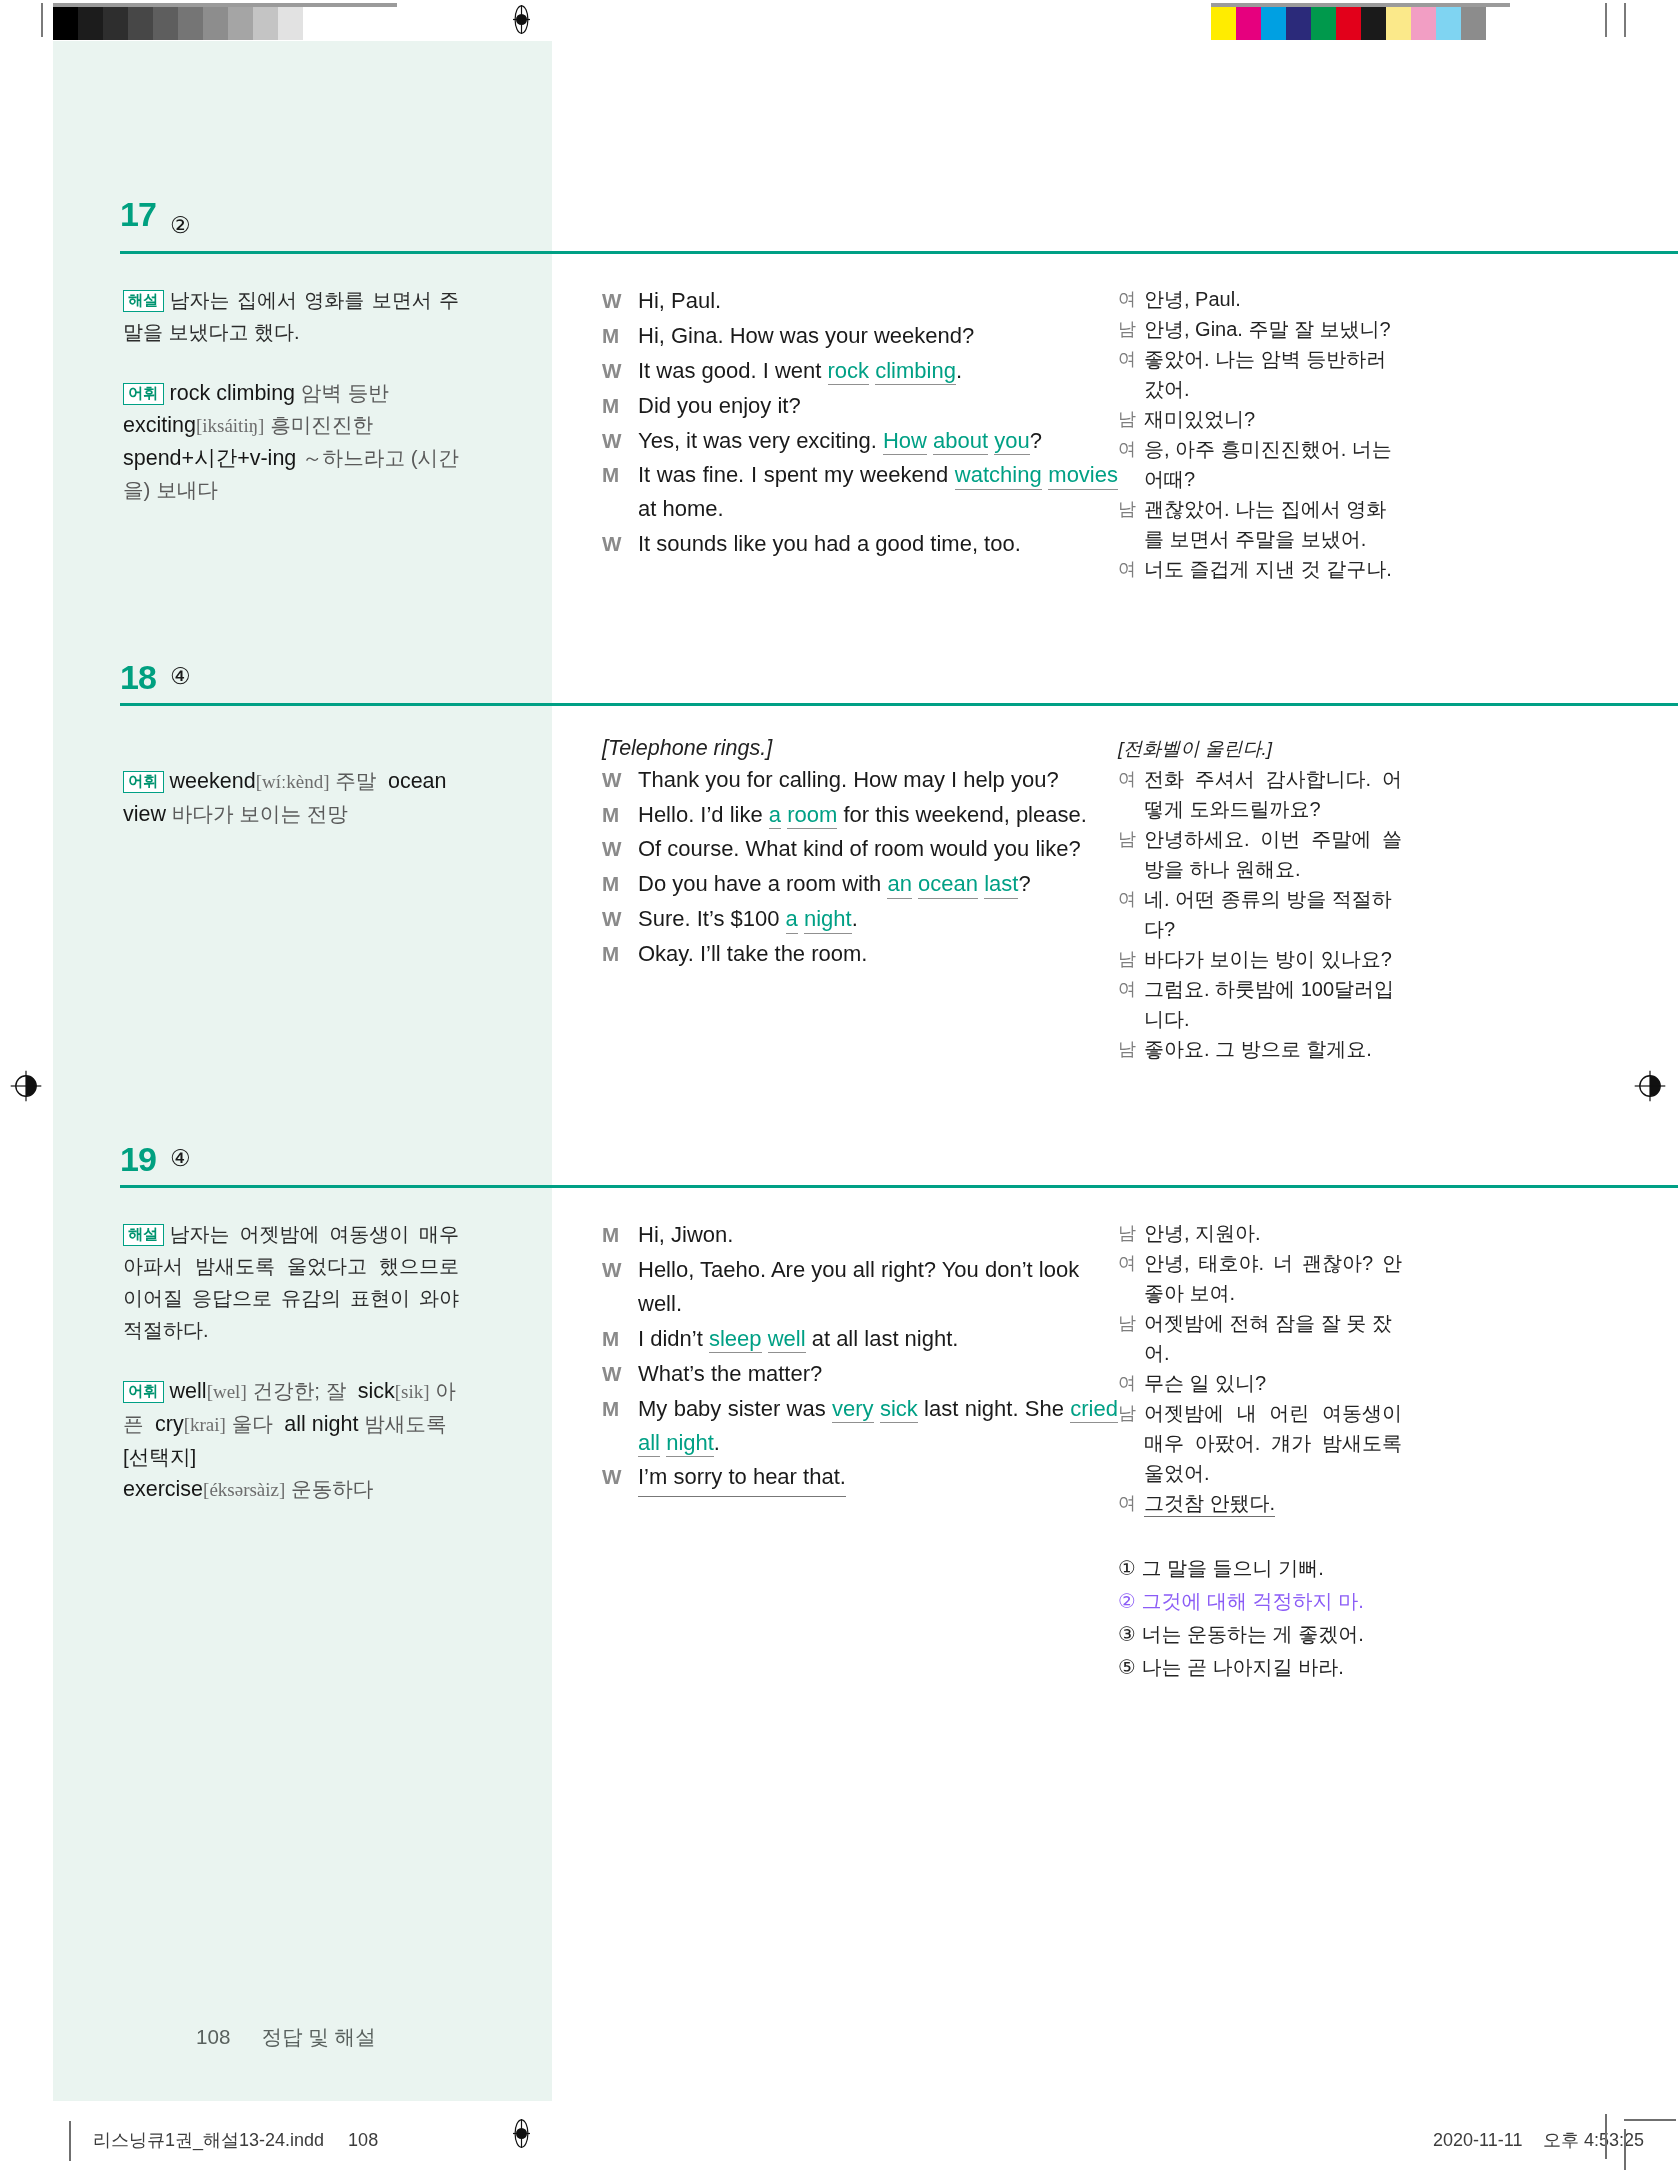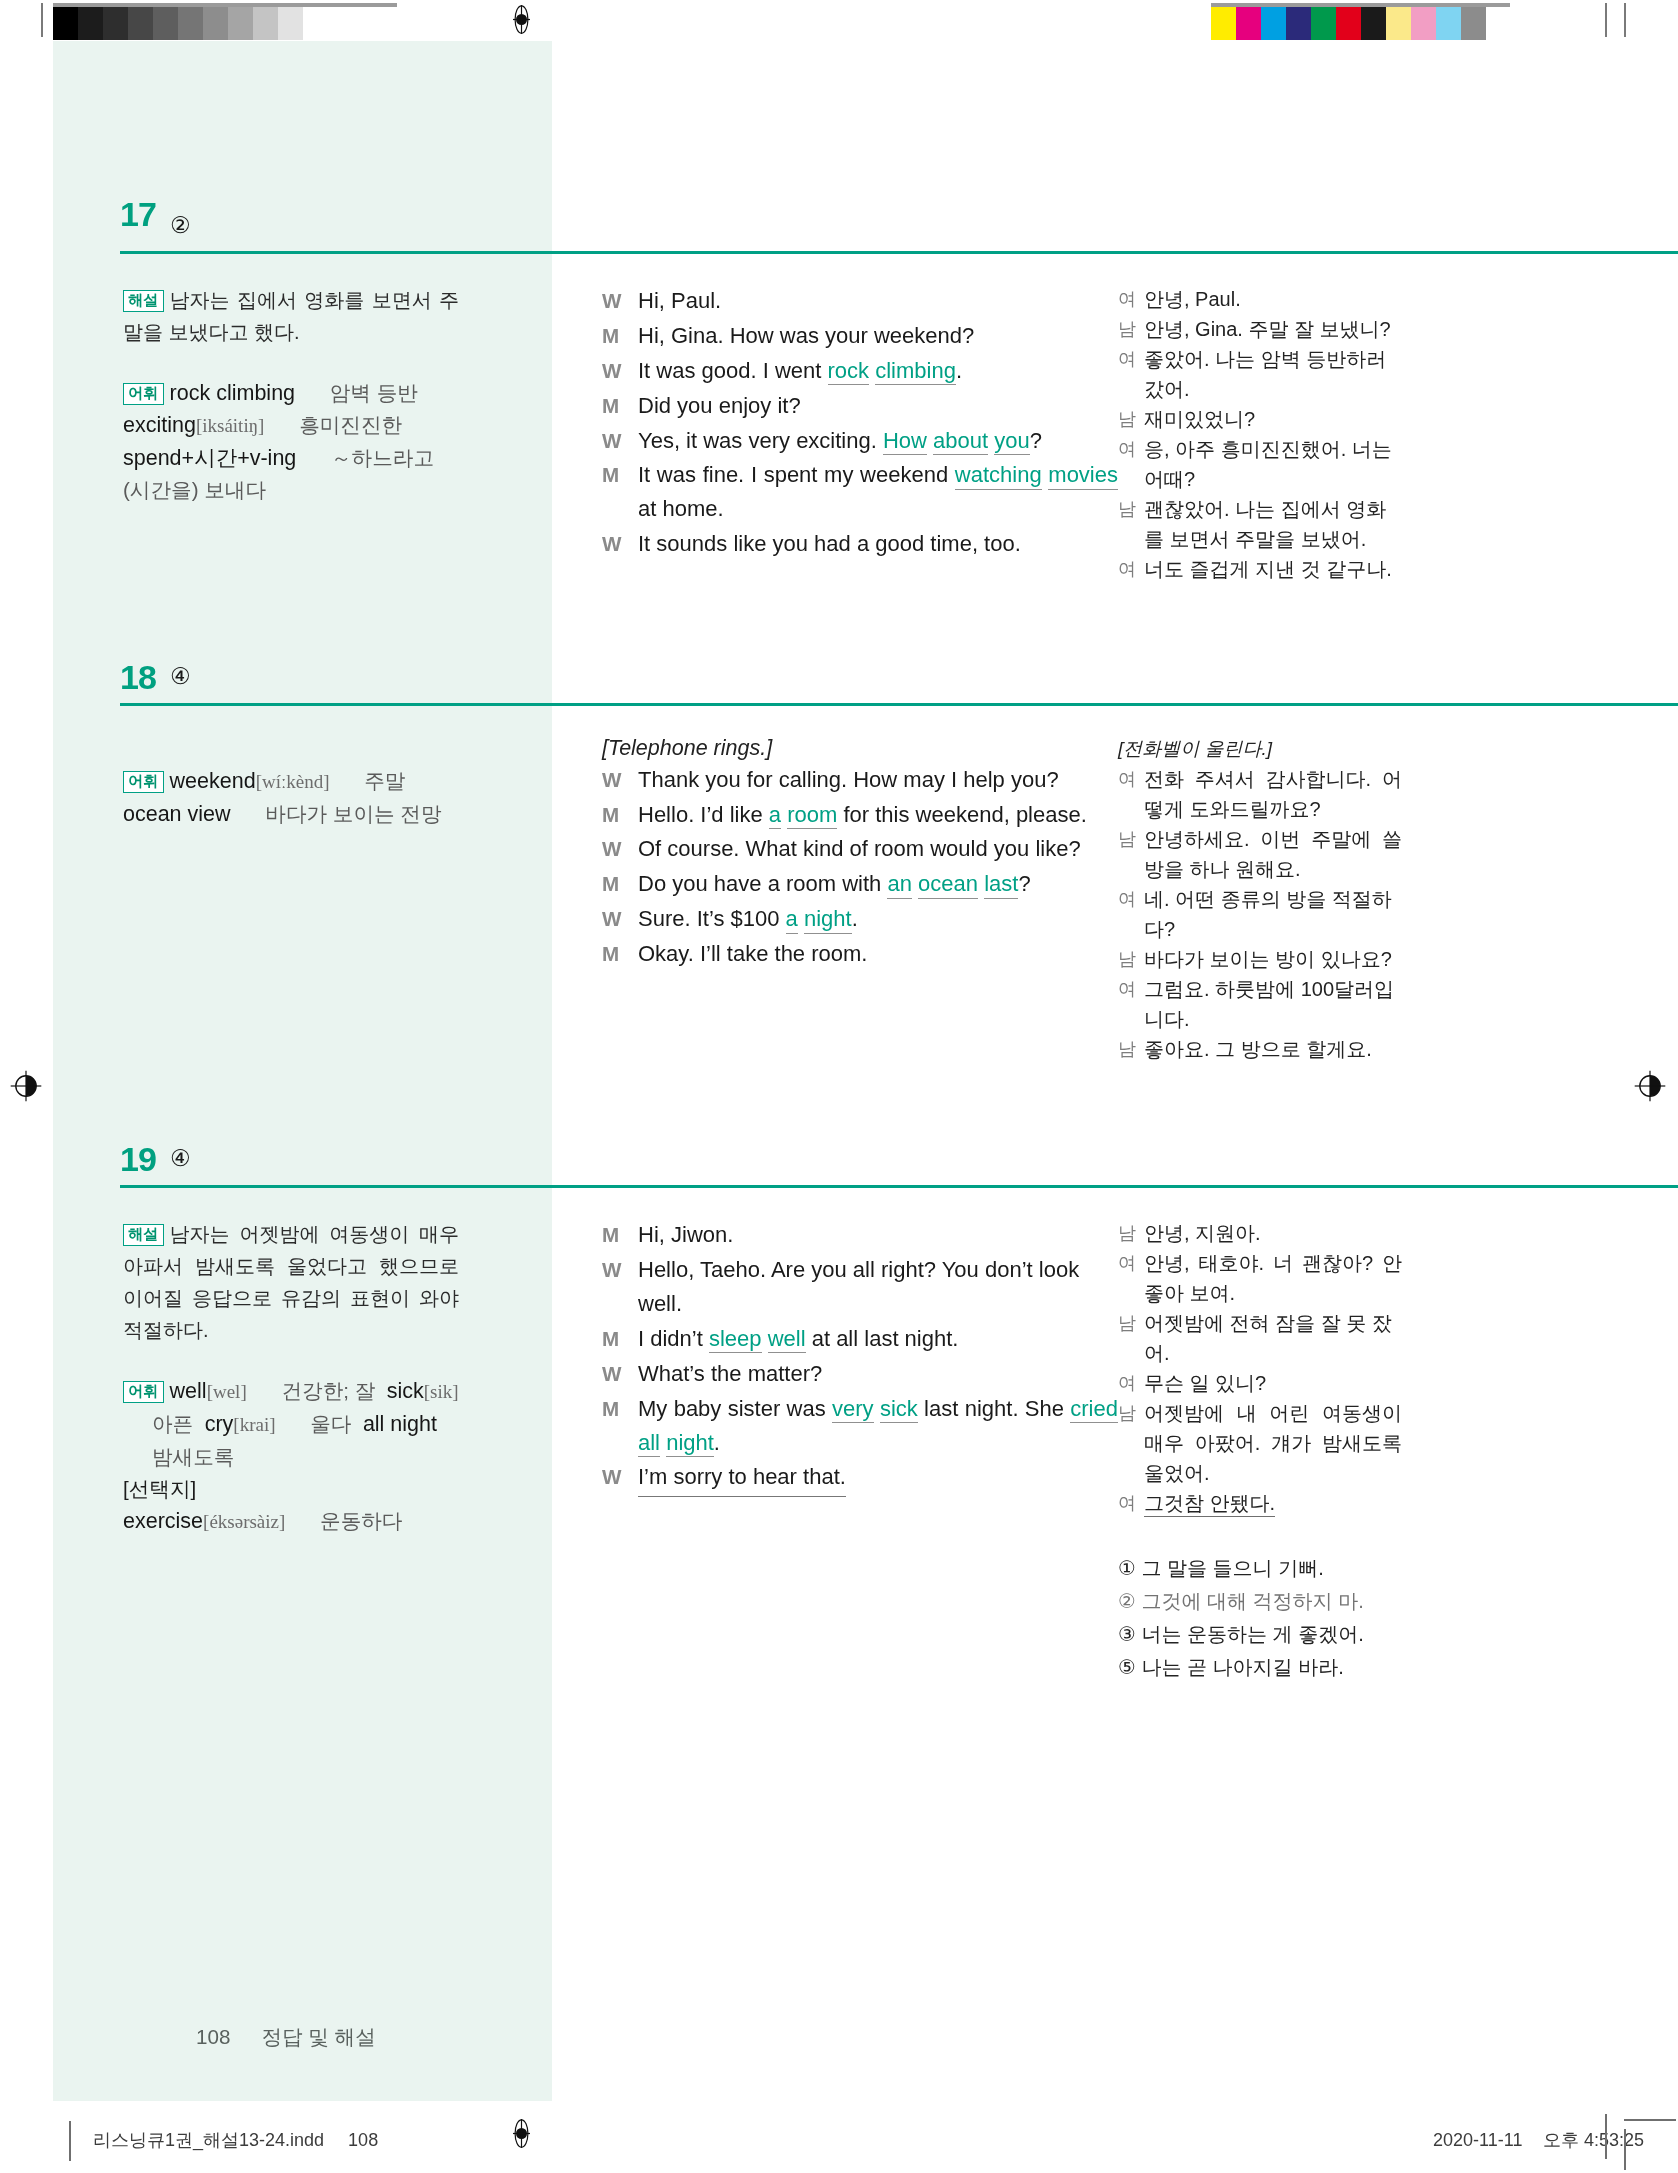--- a/index.html
+++ b/index.html
@@ -29,21 +29,21 @@
 
   
   .side{position:absolute;width:336px;}
   .tagline{font-size:20px;line-height:32px;color:#3a3a3a;}
   .tag{display:inline-block;border:1.4px solid #00a085;color:#00936f;font-size:15px;
        font-weight:bold;padding:0.9px 4.3px 1.7px 4.3px;line-height:1.1;vertical-align:1.7px;margin-right:6px;
        background:#ffffff;}
   .sidebody{color:#2b2b2b;}
   .en{color:#1c1c1c;}
   .ipa{color:#6d6d6d;font-family:"Liberation Serif","DejaVu Serif",serif;font-size:19px;}
-  .kr{color:#5a5a5a;margin-left:29px;}
+  .kr{color:#5a5a5a;}
   .vocabline{font-size:20.6px;line-height:32px;}
   .vocabline .hw{font-size:21.5px;color:#161616;}
 
   
   .dlg{position:absolute;width:516px;}
   .stage{font-style:italic;font-size:21.5px;color:#222;margin-bottom:1.7px;}
   .line{display:flex;font-size:22px;line-height:34px;color:#1a1a1a;margin-bottom:0.9px;}
   .spk{width:36px;flex:0 0 36px;font-weight:bold;color:#8a8a8a;font-size:20.6px;}
   .utt{flex:1;}
   .just{text-align:justify;text-align-last:left;}
@@ -321,21 +321,21 @@
         <div class="tline">
           <div class="tspk">남</div>
           <div class="tutt tjust">어젯밤에 내 어린 여동생이 매우 아팠어. 걔가 밤새도록 울었어.</div>
         </div>
         <div class="tline">
           <div class="tspk">여</div>
           <div class="tutt"><u class="ku">그것참 안됐다.</u></div>
         </div>
         <div style="margin-top: 34px;">
           <div style="font-size: 20px; line-height: 33px; color: rgb(35, 35, 35);">① 그 말을 들으니 기뻐.</div>
-          <div style="font-size: 20px; line-height: 33px; color: #737373;">② 그것에 대해 걱정하지 마.</div>
+          <div style="font-size: 20px; line-height: 33px; color: #8b5cf6;">② 그것에 대해 걱정하지 마.</div>
           <div style="font-size: 20px; line-height: 33px; color: rgb(35, 35, 35);">③ 너는 운동하는 게 좋겠어.</div>
           <div style="font-size: 20px; line-height: 33px; color: rgb(35, 35, 35);">⑤ 나는 곧 나아지길 바라.</div>
         </div>
       </div>
     </div>
 
   <div class="folio" style="left:196px;top:1975px;">
     <span class="num">108</span><span>정답 및 해설</span>
   </div>
 </div>

